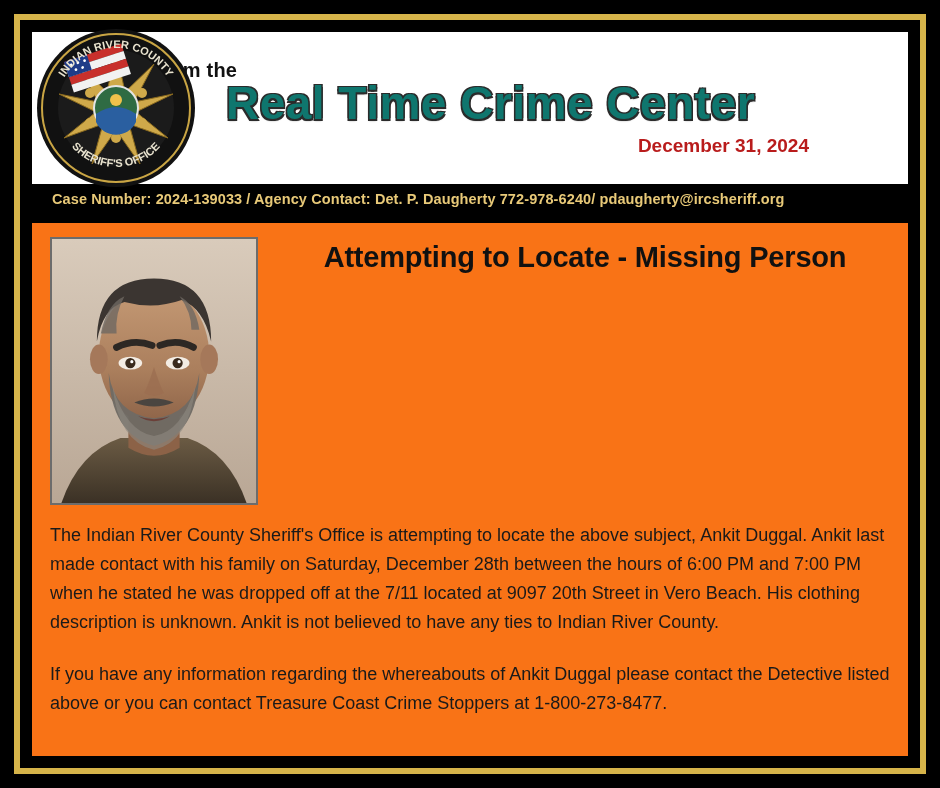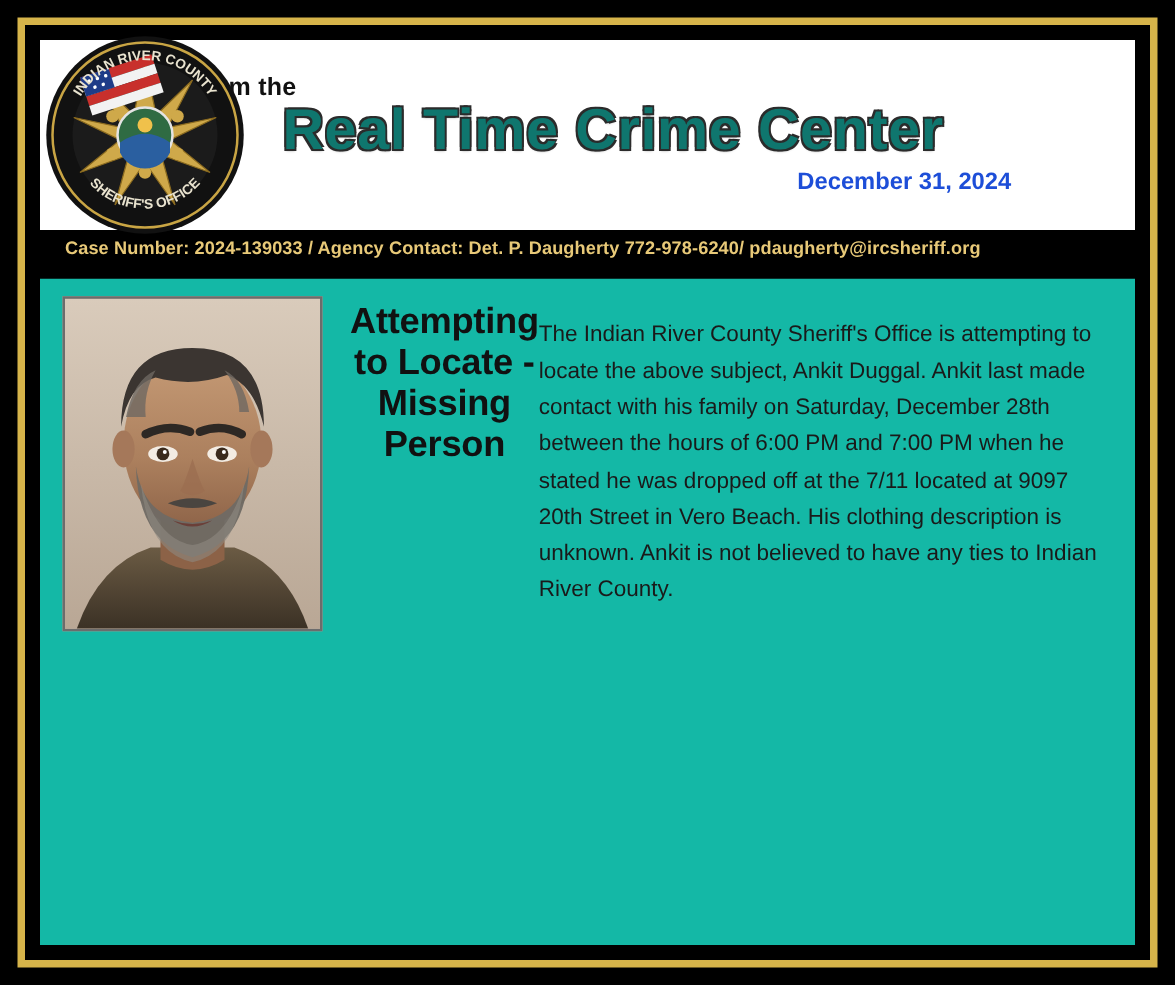--- a/index.html
+++ b/index.html
@@ -69,43 +69,43 @@
       0 2px 2px rgba(0,0,0,.35);
     text-align: center;
     letter-spacing: .5px;
     line-height: 1.1;
     white-space: nowrap;
   }
   .date {
     text-align: right;
     font-size: 19px;
     font-weight: bold;
-    color: #1d4ed8;
+    color: #b91c1c;
     margin-top: 6px;
     padding-right: 22px;
   }
 
   
   .case-bar {
     background: #000000;
     color: #e8c978;
     font-size: 14.5px;
     font-weight: bold;
     padding: 7px 0 16px 24px;
     letter-spacing: .1px;
   }
 
   
   .body-card {
-    background: #14b8a6;
+    background: #f97316;
     margin: 0 4px 4px 4px;
     flex: 1;
     padding: 14px 18px 12px 18px;
     display: flex;
-    flex-direction: row;
+    flex-direction: column;
     overflow: hidden;
   }
   .top-row {
     display: flex;
     gap: 22px;
   }
   .photo {
     width: 208px;
     height: 268px;
     border: 2px solid #6c6c6c;
@@ -272,18 +272,19 @@
             </svg>
           </div>
 
           <div class="details">
             <div class="headline">Attempting to Locate - Missing Person</div>
           </div>
         </div>
 
         <div class="narrative">
           <p>The Indian River County Sheriff's Office is attempting to locate the above subject, Ankit Duggal. Ankit last made contact with his family on Saturday, December 28th between the hours of 6:00 PM and 7:00 PM when he stated he was dropped off at the 7/11 located at 9097 20th Street in Vero Beach. His clothing description is unknown. Ankit is not believed to have any ties to Indian River County.</p>
+          <p>If you have any information regarding the whereabouts of Ankit Duggal please contact the Detective listed above or you can contact Treasure Coast Crime Stoppers at 1-800-273-8477.</p>
         </div>
       </div>
 
     </div>
   </div>
 </div>
 
 </body></html>

